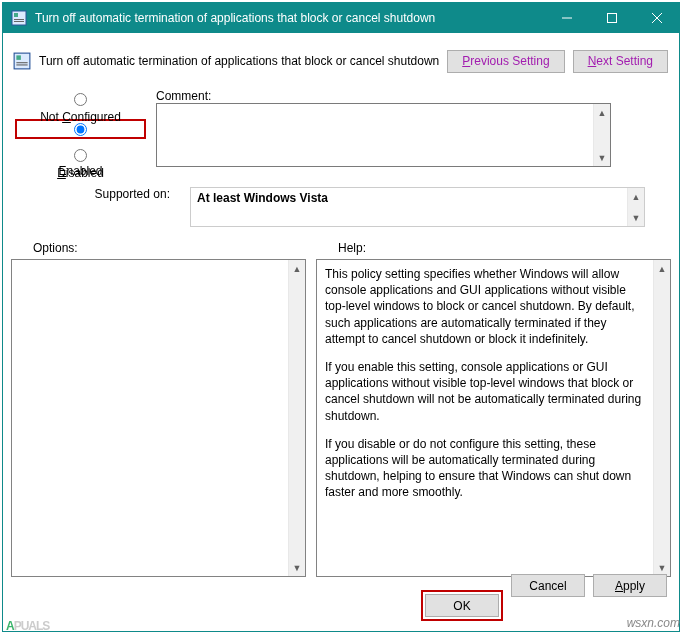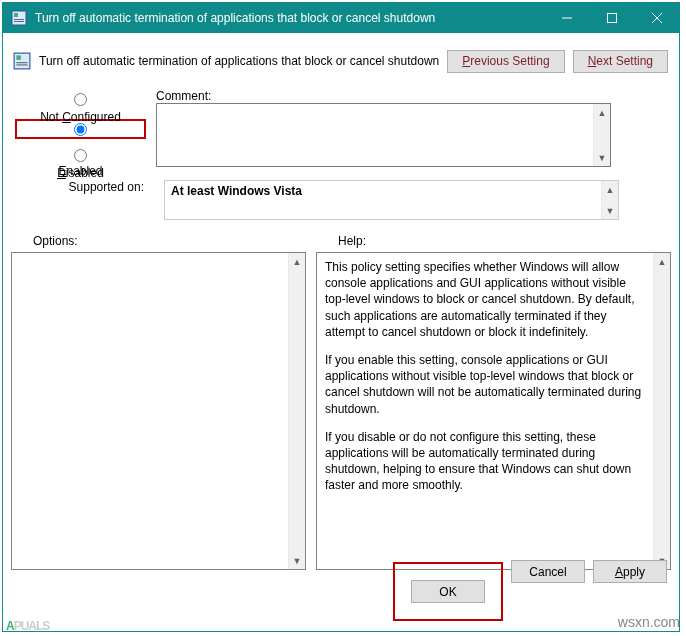--- a/index.html
+++ b/index.html
@@ -7,51 +7,51 @@
     .window { width: 678px; height: 630px; border: 1px solid #0e8a8a; position: relative; margin: 2px; }
     .titlebar { height: 30px; background: #0e8a8a; display: flex; align-items: center; color: #fff; }
     .titlebar-icon { width: 16px; height: 16px; margin: 0 8px; }
     .titlebar-icon svg { width: 16px; height: 16px; }
     .titlebar-text { flex: 1; font-size: 12px; }
     .titlebar-controls { display: flex; height: 100%; }
     .titlebar-btn { width: 45px; height: 30px; display: flex; align-items: center; justify-content: center; color: #fff; cursor: pointer; }
     .client { position: absolute; top: 30px; left: 0; right: 0; bottom: 0; background: #fff; padding: 8px; }
     .header-row { display: flex; align-items: center; gap: 8px; height: 40px; padding: 4px 2px; }
     .header-icon { width: 18px; height: 18px; }
-    .nav-btn { height: 23px; padding: 0 14px; background: #e1e1e1; border: 1px solid #adadad; color: #7f1d1d; cursor: default; }
+    .nav-btn { height: 23px; padding: 0 14px; background: #e1e1e1; border: 1px solid #adadad; color: #a21caf; cursor: default; }
     .config-row { display: flex; gap: 10px; margin-top: 6px; }
     .radios { width: 135px; padding: 4px 0 4px 4px; }
     .radio-opt { display: flex; align-items: center; gap: 4px; height: 20px; margin-bottom: 8px; padding: 2px; flex-direction: column; }
     .radio-opt input[type="radio"] { width: 13px; height: 13px; margin:0 2px; }
     .highlight { border: 2px solid #c00000; gap: 28px; }
     .comment-area { flex: 1; }
     .label-col { width: 60px; display:inline-block; vertical-align: top; padding-top:2px;}
     .comment-box { border: 1px solid #7a7a7a; height: 64px; width: 455px; vertical-align: top; display:inline-flex; }
     .comment-text { flex:1; padding: 2px 4px; }
     .scroll-ph { width: 17px; border-left: 1px solid #e8e8e8; display:flex; flex-direction:column; justify-content:space-between; background:#f0f0f0;}
     .scroll-arrow { height:17px; display:flex; align-items:center; justify-content:center; color:#606060; font-size:9px;}
-    .supported-row { margin-top: 1px; display:flex; gap:18px;}
+    .supported-row { margin-top: 8px; display:flex; gap:18px;justify-content:center;}
     .supported-spacer { width: 135px; text-align: right; padding-right: 2px;}
     .supported-box { border: 1px solid #cccccc; height: 40px; width: 455px; display:inline-flex; background:#fff;}
     .supported-text { flex:1; padding: 3px 6px; color:#000000;font-weight:bold;}
     .labels-row { display:flex; margin-top: 14px; gap:10px;}
     .labels-row .left { width: 295px; padding-left:4px;margin-left:18px;}
     .labels-row .right { flex:1; padding-left:4px;}
     .panels-row { display:flex; margin-top: 4px; gap:10px; height: 318px;}
     .options-panel { width: 295px; border:1px solid #828282; background:#fff; display:flex;}
     .options-content { flex:1; }
     .help-panel { flex:1; border:1px solid #828282; background:#fff; display:flex;}
     .help-text { flex:1; padding: 6px 8px; line-height: 1.35; font-size:12px; overflow:hidden;}
     .help-text p { margin-bottom: 12px; }
     .button-row { position:absolute; bottom:10px; right:12px; display:flex; gap:8px; align-items:center;}
     .dlg-btn { width: 74px; height: 23px; background:#e1e1e1; border:1px solid #adadad; cursor:pointer; font-size:12px; }
-    .ok-wrap { border: 2px solid #c00000; padding:16px;margin-top:40px;}
+    .ok-wrap { border: 2px solid #c00000; padding:2px;margin-top:40px;}
     .watermark { position:absolute; left:6px; bottom:-2px; font-family: 'Arial Black', sans-serif; font-size:34px; font-weight:900; color:#ccc; letter-spacing:-1px; pointer-events:none;}
     .watermark .gr { color:#3bb36b; }
-    .wsxn { position:absolute; right:6px; bottom:6px; font-size:14px; color:#888; pointer-events:none;}
+    .wsxn { position:absolute; right:6px; bottom:6px; font-size:12px; color:#888; pointer-events:none;font-style:italic;}
     .underline { text-decoration: underline; }
   </style>
 </head>
 <body>
 
 <div class="window">
   <div class="titlebar">
     <span class="titlebar-icon">
       <svg viewBox="0 0 16 16">
           <rect x="1" y="1" width="14" height="14" fill="#dbeafe" stroke="#2a5599"></rect>

